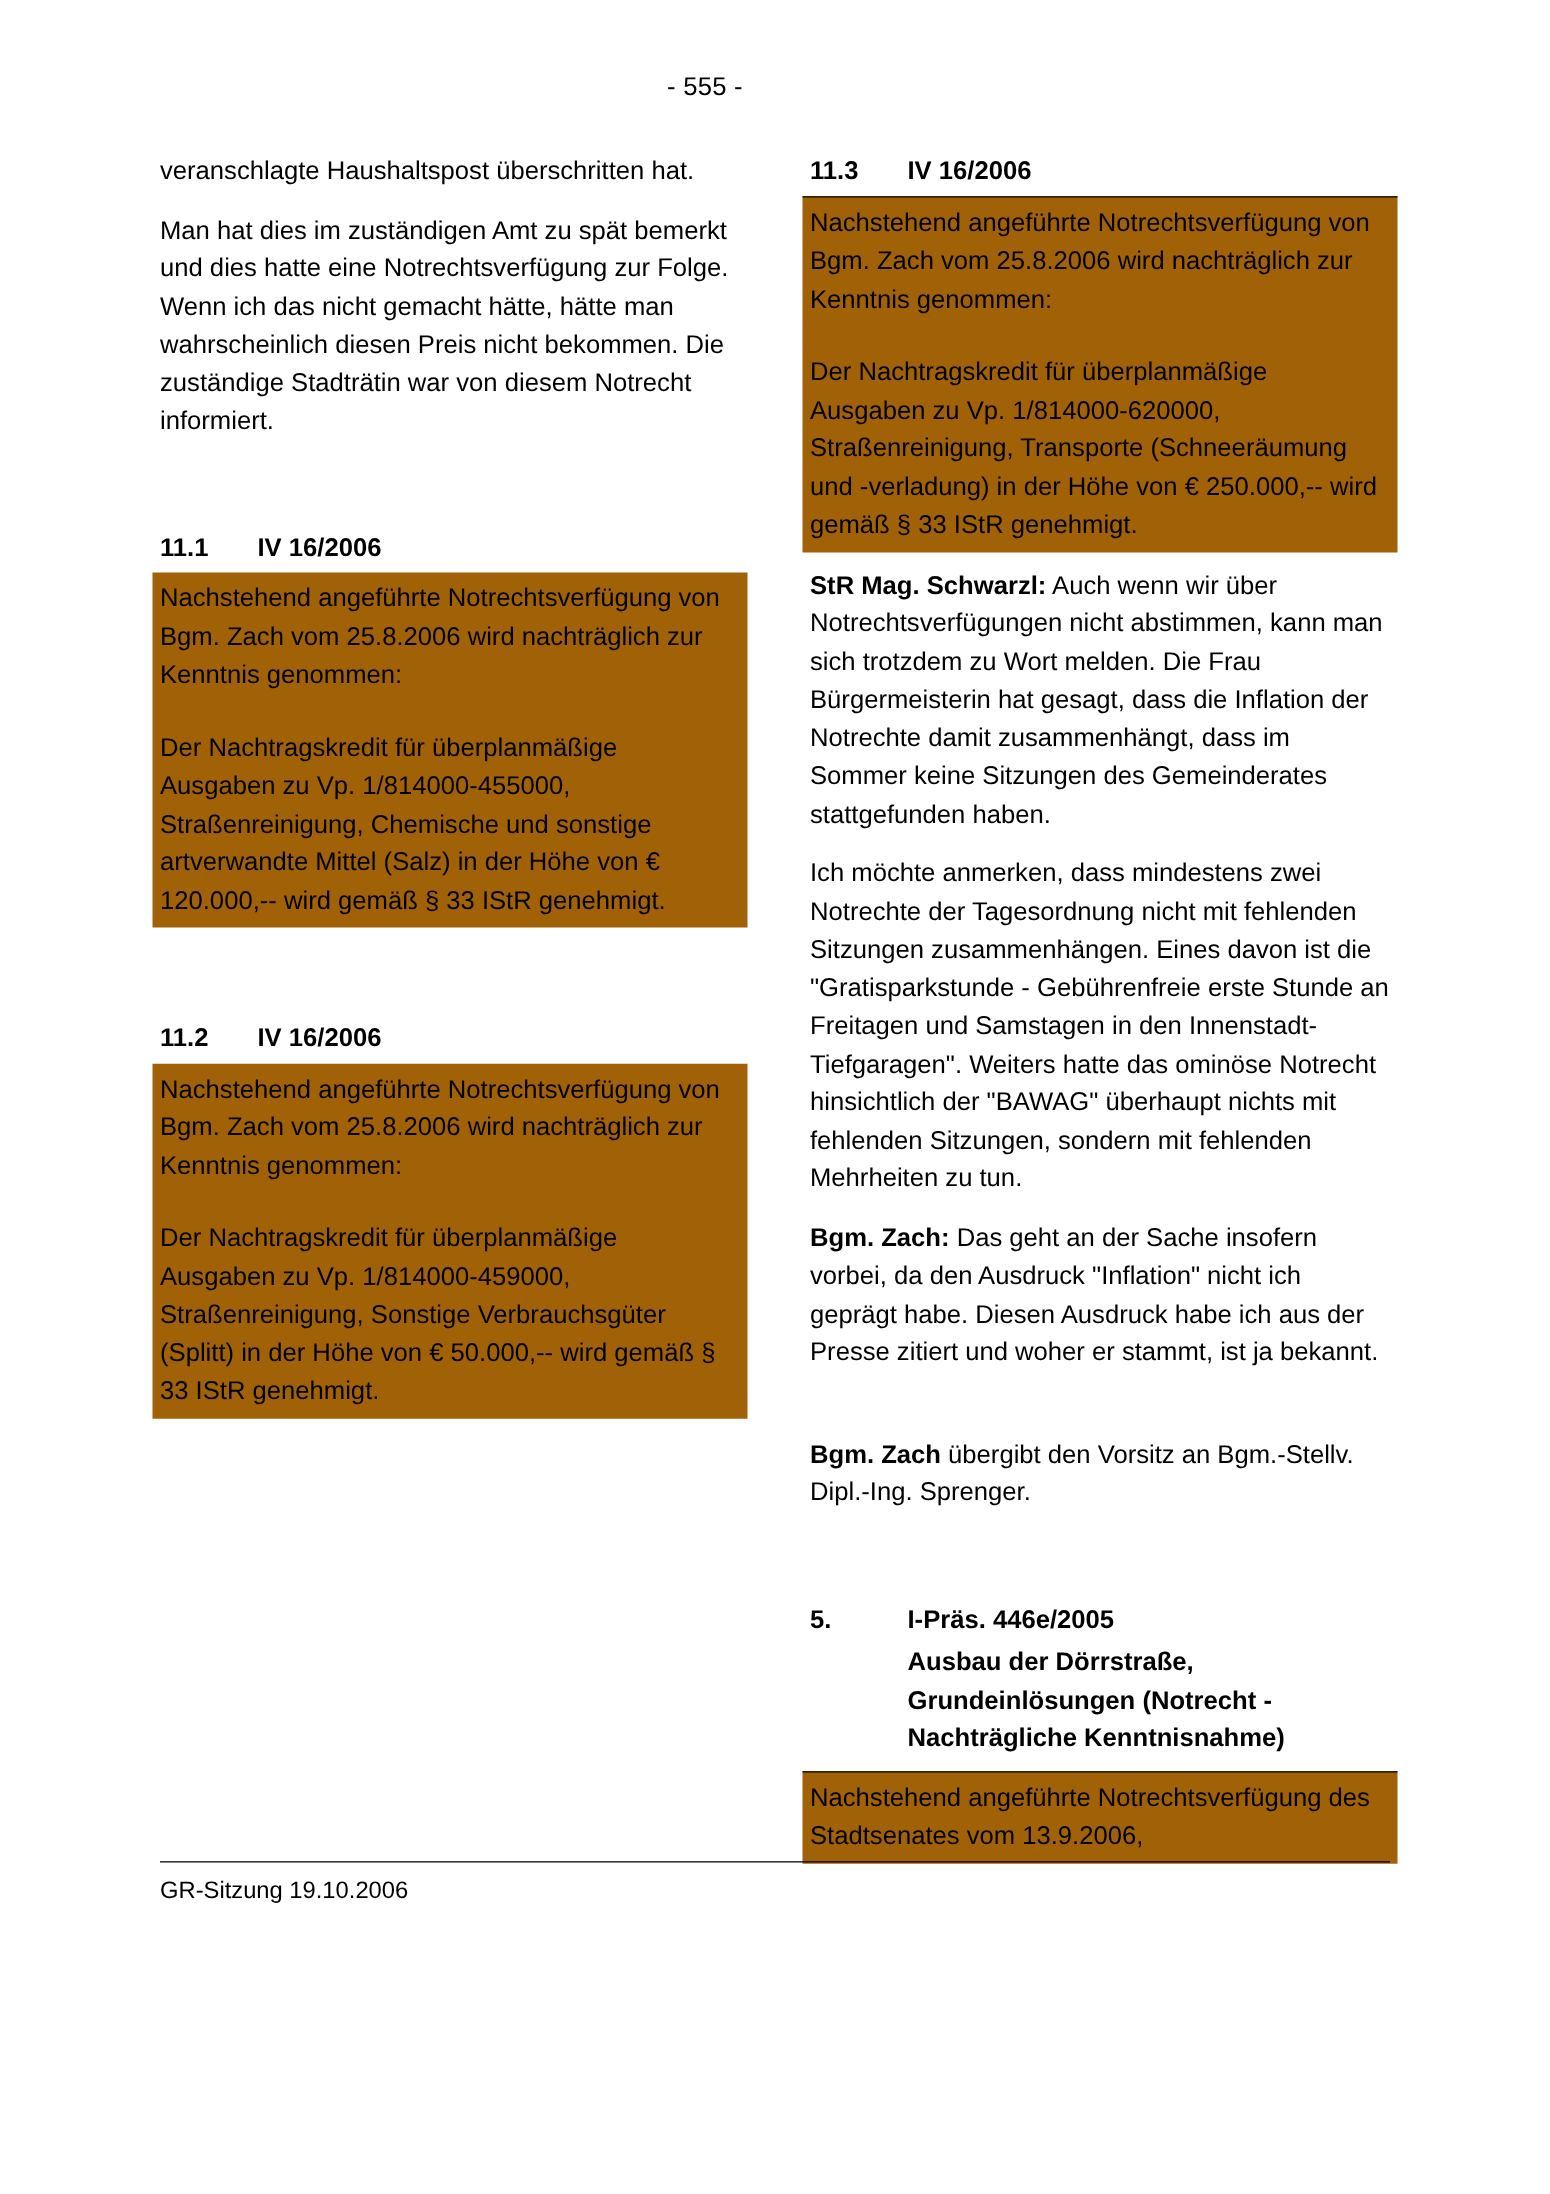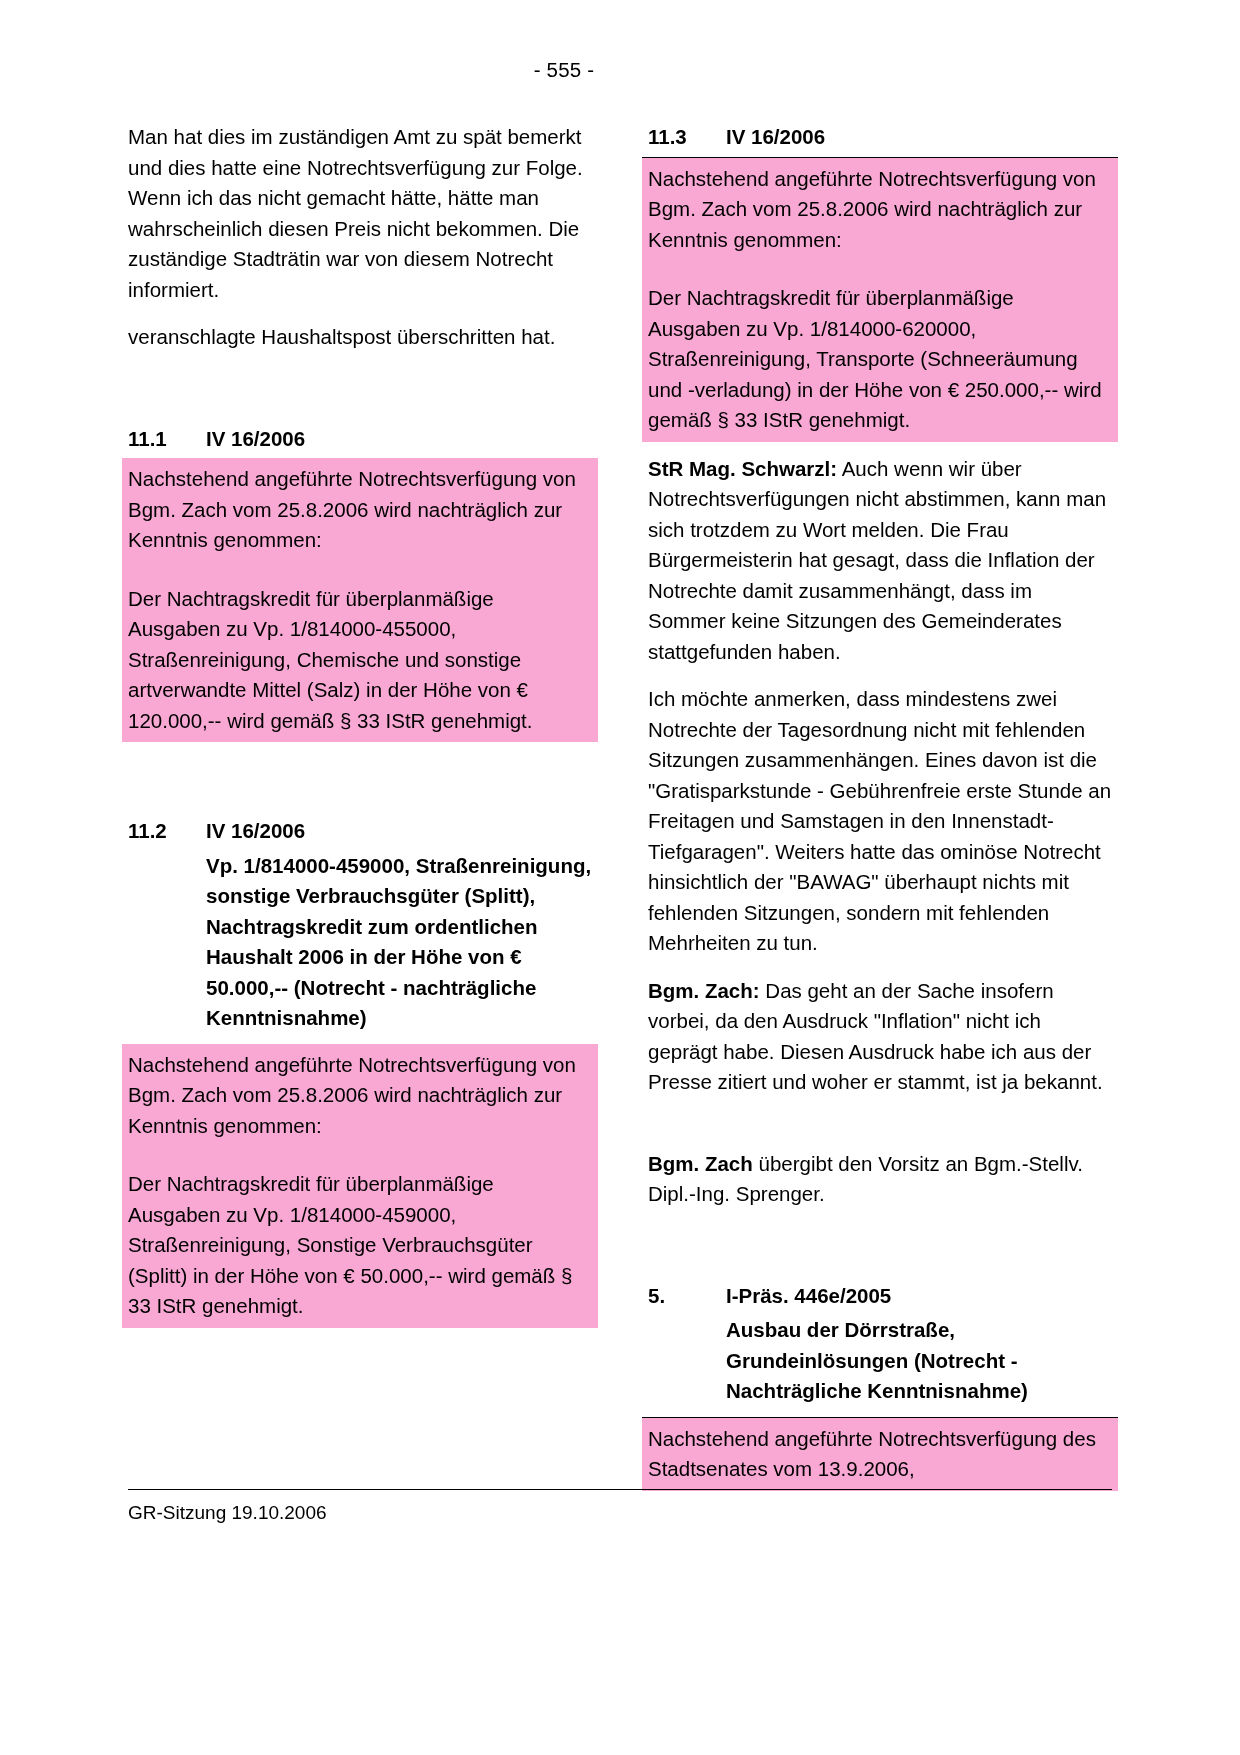--- a/index.html
+++ b/index.html
@@ -44,21 +44,21 @@
   
   p {
     margin: 0 0 0 0;
     font-size: 20.5px;
     line-height: 30.5px;
   }
   .para {
     margin-bottom: 17px;
   }
   .shade {
-    background: #f9a8d4;
+    background: #a16207;
     padding: 6px 8px 6px 6px;
     margin-left: -6px;
     margin-right: -6px;
   }
   .shade p {
     margin: 0;
   }
   .shade p + p {
     margin-top: 28px;
   }
@@ -110,42 +110,41 @@
 <body>
 
 <div class="page">
 
   <div class="page-number">- 555 -</div>
 
   <div class="columns">
 
     <div class="col">
 
+      <p class="para">veranschlagte Haushaltspost überschritten hat.</p>
       <p class="para">Man hat dies im zuständigen Amt zu spät bemerkt und dies hatte eine Notrechtsverfügung zur Folge. Wenn ich das nicht gemacht hätte, hätte man wahrscheinlich diesen Preis nicht bekommen. Die zuständige Stadträtin war von diesem Notrecht informiert.</p>
-      <p class="para">veranschlagte Haushaltspost überschritten hat.</p>
 
       <div class="spacer-lg"></div>
 
       <div class="item-head">
         <span class="item-num">11.1</span>
         <span class="item-title">IV 16/2006</span>
       </div>
       <div class="shade">
         <p>Nachstehend angeführte Notrechtsverfügung von Bgm. Zach vom 25.8.2006 wird nachträglich zur Kenntnis genommen:</p>
         <p>Der Nachtragskredit für überplanmäßige Ausgaben zu Vp. 1/814000-455000, Straßenreinigung, Chemische und sonstige artverwandte Mittel (Salz) in der Höhe von € 120.000,--  wird gemäß § 33 IStR genehmigt.</p>
       </div>
 
       <div class="spacer-lg"></div>
       <div class="spacer-sm"></div>
 
       <div class="item-head">
         <span class="item-num">11.2</span>
         <span class="item-title">IV 16/2006</span>
       </div>
-      <div class="subtitle">Vp. 1/814000-459000, Straßenreinigung, sonstige Verbrauchsgüter (Splitt), Nachtragskredit zum ordentlichen Haushalt 2006 in der Höhe von € 50.000,-- (Notrecht - nachträgliche Kenntnisnahme)</div>
       <div class="shade">
         <p>Nachstehend angeführte Notrechtsverfügung von Bgm. Zach vom 25.8.2006 wird nachträglich zur Kenntnis genommen:</p>
         <p>Der Nachtragskredit für überplanmäßige Ausgaben zu Vp. 1/814000-459000, Straßenreinigung, Sonstige Verbrauchsgüter (Splitt) in der Höhe von € 50.000,-- wird gemäß § 33 IStR genehmigt.</p>
       </div>
 
     </div>
 
     <div class="col">
 
       <div class="item-head">

